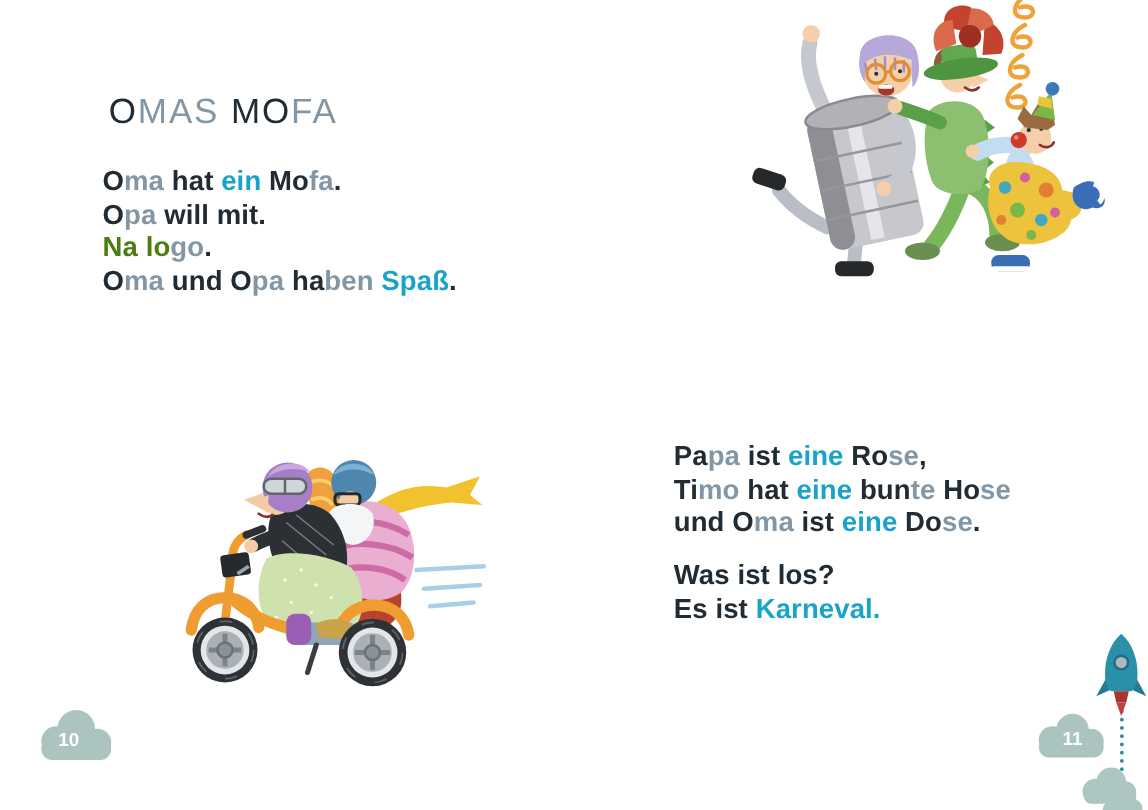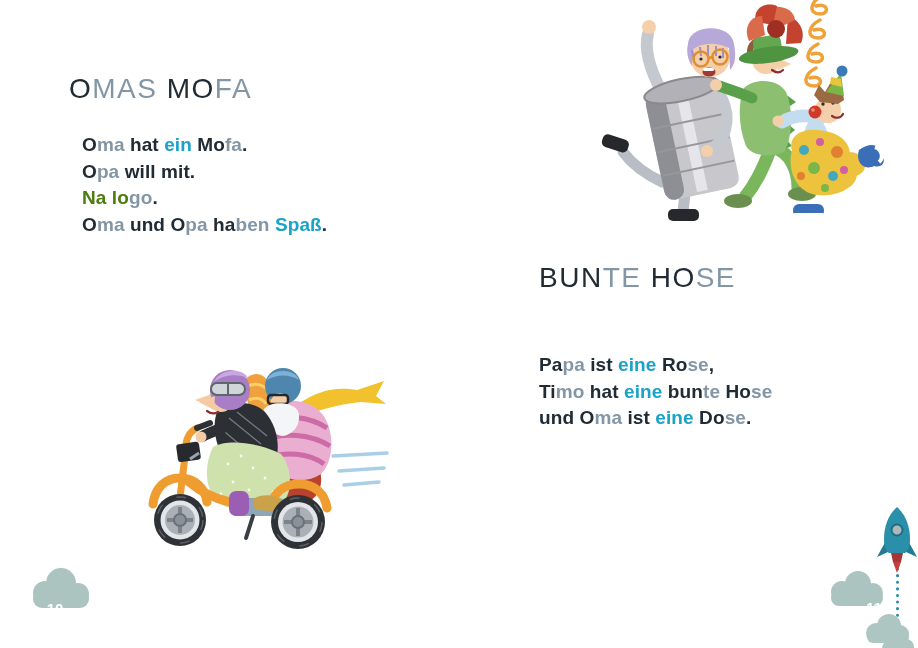--- a/index.html
+++ b/index.html
@@ -6,37 +6,37 @@
   #spread{
     position:relative;width:918px;height:648px;background:#ffffff;
     overflow:hidden;font-family:"Liberation Sans",sans-serif;color:#212b34;
   }
   .abs{position:absolute;}
   .title-line{
     font-size:28px;line-height:33px;font-weight:normal;letter-spacing:1.5px;
     white-space:pre;color:#212b34;
   }
   .syl-line{
-    font-size:19px;line-height:26.6px;font-weight:bold;letter-spacing:0.1px;
+    font-size:22px;line-height:26.6px;font-weight:bold;letter-spacing:0.1px;
     white-space:pre;color:#212b34;
   }
   .pagenum{
     position:absolute;width:100%;text-align:center;
-    font-size:15px;font-weight:bold;color:#ffffff;margin-top:16px;
+    font-size:15px;font-weight:bold;color:#ffffff;
   }
   svg{display:block;}
 </style>
 </head>
 <body>
 
 <div id="spread">
 
   <div class="abs" style="left:0;top:0;width:459px;height:648px;">
 
-    <div class="abs title-line" style="left:69px;top:72px;"><span style="color: rgb(33, 43, 52);">O</span><span style="color: rgb(130, 150, 166);">MAS</span><span style="color: rgb(33, 43, 52);"> </span><span style="color: rgb(33, 43, 52);">MO</span><span style="color: rgb(130, 150, 166);">FA</span></div>
+    <div class="abs title-line" style="left:87px;top:72px;"><span style="color: rgb(33, 43, 52);">O</span><span style="color: rgb(130, 150, 166);">MAS</span><span style="color: rgb(33, 43, 52);"> </span><span style="color: rgb(33, 43, 52);">MO</span><span style="color: rgb(130, 150, 166);">FA</span></div>
 
     <div class="abs" style="left:82px;top:132px;">
       <div class="syl-line"><span style="color: rgb(33, 43, 52);">O</span><span style="color: rgb(130, 150, 166);">ma</span><span style="color: rgb(33, 43, 52);"> hat </span><span style="color: rgb(25, 163, 201);">ein</span><span style="color: rgb(33, 43, 52);"> </span><span style="color: rgb(33, 43, 52);">Mo</span><span style="color: rgb(130, 150, 166);">fa</span><span style="color: rgb(33, 43, 52);">.</span></div>
       <div class="syl-line"><span style="color: rgb(33, 43, 52);">O</span><span style="color: rgb(130, 150, 166);">pa</span><span style="color: rgb(33, 43, 52);"> will mit.</span></div>
       <div class="syl-line"><span style="color: #4d7c0f;">Na lo</span><span style="color: rgb(130, 150, 166); text-align: center;">go</span><span style="color: rgb(33, 43, 52);">.</span></div>
       <div class="syl-line"><span style="color: rgb(33, 43, 52);">O</span><span style="color: rgb(130, 150, 166);">ma</span><span style="color: rgb(33, 43, 52);"> und O</span><span style="color: rgb(130, 150, 166);">pa</span><span style="color: rgb(33, 43, 52);"> ha</span><span style="color: rgb(130, 150, 166);">ben</span><span style="color: rgb(33, 43, 52);"> </span><span style="color: rgb(25, 163, 201);">Spaß</span><span style="color: rgb(33, 43, 52);">.</span></div>
     </div>
 
     <svg class="abs" style="left:133px;top:352px;" width="260" height="205" viewBox="0 0 260 205">
 
@@ -243,29 +243,32 @@
         <circle cx="223" cy="112" r="6.5" fill="#d13a28"></circle>
         <circle cx="221" cy="110" r="1.8" fill="#f08a78"></circle>
         <path d="M222 95 L227 85 L233 92 L239 82 L246 92 L250 87 L252 100 L246 104 L228 102 Z" fill="#9a6b42"></path>
         <polygon points="234,92 252,96 249,73" fill="#7ab648"></polygon>
         <polygon points="238,84 250,87 249,79 239,77" fill="#e8c53a"></polygon>
         <circle cx="250" cy="71" r="5.5" fill="#3a7ab8"></circle>
       </g>
     </svg>
 
     <div class="abs" style="left:80px;top:261px;">
-      <div class="title-line"><span style="color: rgb(33, 43, 52);">BUN</span><span style="color: rgb(130, 150, 166);">TE</span><span style="color: rgb(33, 43, 52);"> </span><span style="color: rgb(33, 43, 52);">HO</span><span style="color: rgb(130, 150, 166);">SE</span></div>
     </div>
 
     <div class="abs" style="left:80px;top:352px;">
       <div class="syl-line"><span style="color: rgb(33, 43, 52);">Pa</span><span style="color: rgb(130, 150, 166);">pa</span><span style="color: rgb(33, 43, 52);"> ist </span><span style="color: rgb(25, 163, 201);">eine</span><span style="color: rgb(33, 43, 52);"> </span><span style="color: rgb(33, 43, 52);">Ro</span><span style="color: rgb(130, 150, 166);">se</span><span style="color: rgb(33, 43, 52);">,</span></div>
       <div class="syl-line"><span style="color: rgb(33, 43, 52);">Ti</span><span style="color: rgb(130, 150, 166);">mo</span><span style="color: rgb(33, 43, 52);"> hat </span><span style="color: rgb(25, 163, 201);">eine</span><span style="color: rgb(33, 43, 52);"> </span><span style="color: rgb(33, 43, 52);">bun</span><span style="color: rgb(130, 150, 166);">te</span><span style="color: rgb(33, 43, 52);"> </span><span style="color: rgb(33, 43, 52);">Ho</span><span style="color: rgb(130, 150, 166);">se</span></div>
       <div class="syl-line"><span style="color: rgb(33, 43, 52);">und O</span><span style="color: rgb(130, 150, 166);">ma</span><span style="color: rgb(33, 43, 52);"> ist </span><span style="color: rgb(25, 163, 201);">eine</span><span style="color: rgb(33, 43, 52);"> </span><span style="color: rgb(33, 43, 52);">Do</span><span style="color: rgb(130, 150, 166);">se</span><span style="color: rgb(33, 43, 52);">.</span></div>
     </div>
 
+    <div class="abs" style="left:80px;top:447px;">
+      <div class="syl-line"><span style="color: rgb(33, 43, 52);">Was ist los?</span></div>
+      <div class="syl-line"><span style="color: rgb(33, 43, 52);">Es ist </span><span style="color: rgb(25, 163, 201);">Karneval.</span></div>
+    </div>
 
     <svg class="abs" style="left:399px;top:503px;" width="60" height="145" viewBox="0 0 60 145">
       <line x1="39.5" y1="66" x2="39.5" y2="145" stroke="#2a8aa4" stroke-width="3" stroke-linecap="round" stroke-dasharray="0.1 6.5"></line>
       <g transform="translate(9 0)">
         <path d="M21 34 L10 54 L21 49 Z" fill="#237a93"></path>
         <path d="M39 34 L50 54 L39 49 Z" fill="#237a93"></path>
         <path d="M30 4 C39 12 43 24 43 36 C43 44 41 48 38 50 L22 50 C19 48 17 44 17 36 C17 24 21 12 30 4 Z" fill="#2a8fa8"></path>
         <circle cx="30" cy="27" r="5.5" fill="#aeb8bc" stroke="#1d6e85" stroke-width="2"></circle>
         <path d="M24 50 L36 50 L34 59 L26 59 Z" fill="#a83434"></path>
         <path d="M26 59 L34 59 L30 70 Z" fill="#c24040"></path>
@@ -282,16 +285,16 @@
 
     <div class="abs" style="left:368px;top:568px;width:62px;height:40px;">
       <svg width="62" height="40" viewBox="0 0 62 40">
         <g fill="#abc4c0">
           <circle cx="15" cy="24" r="11"></circle>
             <circle cx="31" cy="16" r="13"></circle>
             <circle cx="46" cy="25" r="10"></circle>
           <rect x="4" y="22" width="52" height="16" rx="8"></rect>
         </g>
       </svg>
-      <span class="pagenum" style="top:15px;left:16px;">11</span>
+      <span class="pagenum" style="top:15px;left:0;">11</span>
     </div>
   </div>
 </div>
 
 </body></html>

